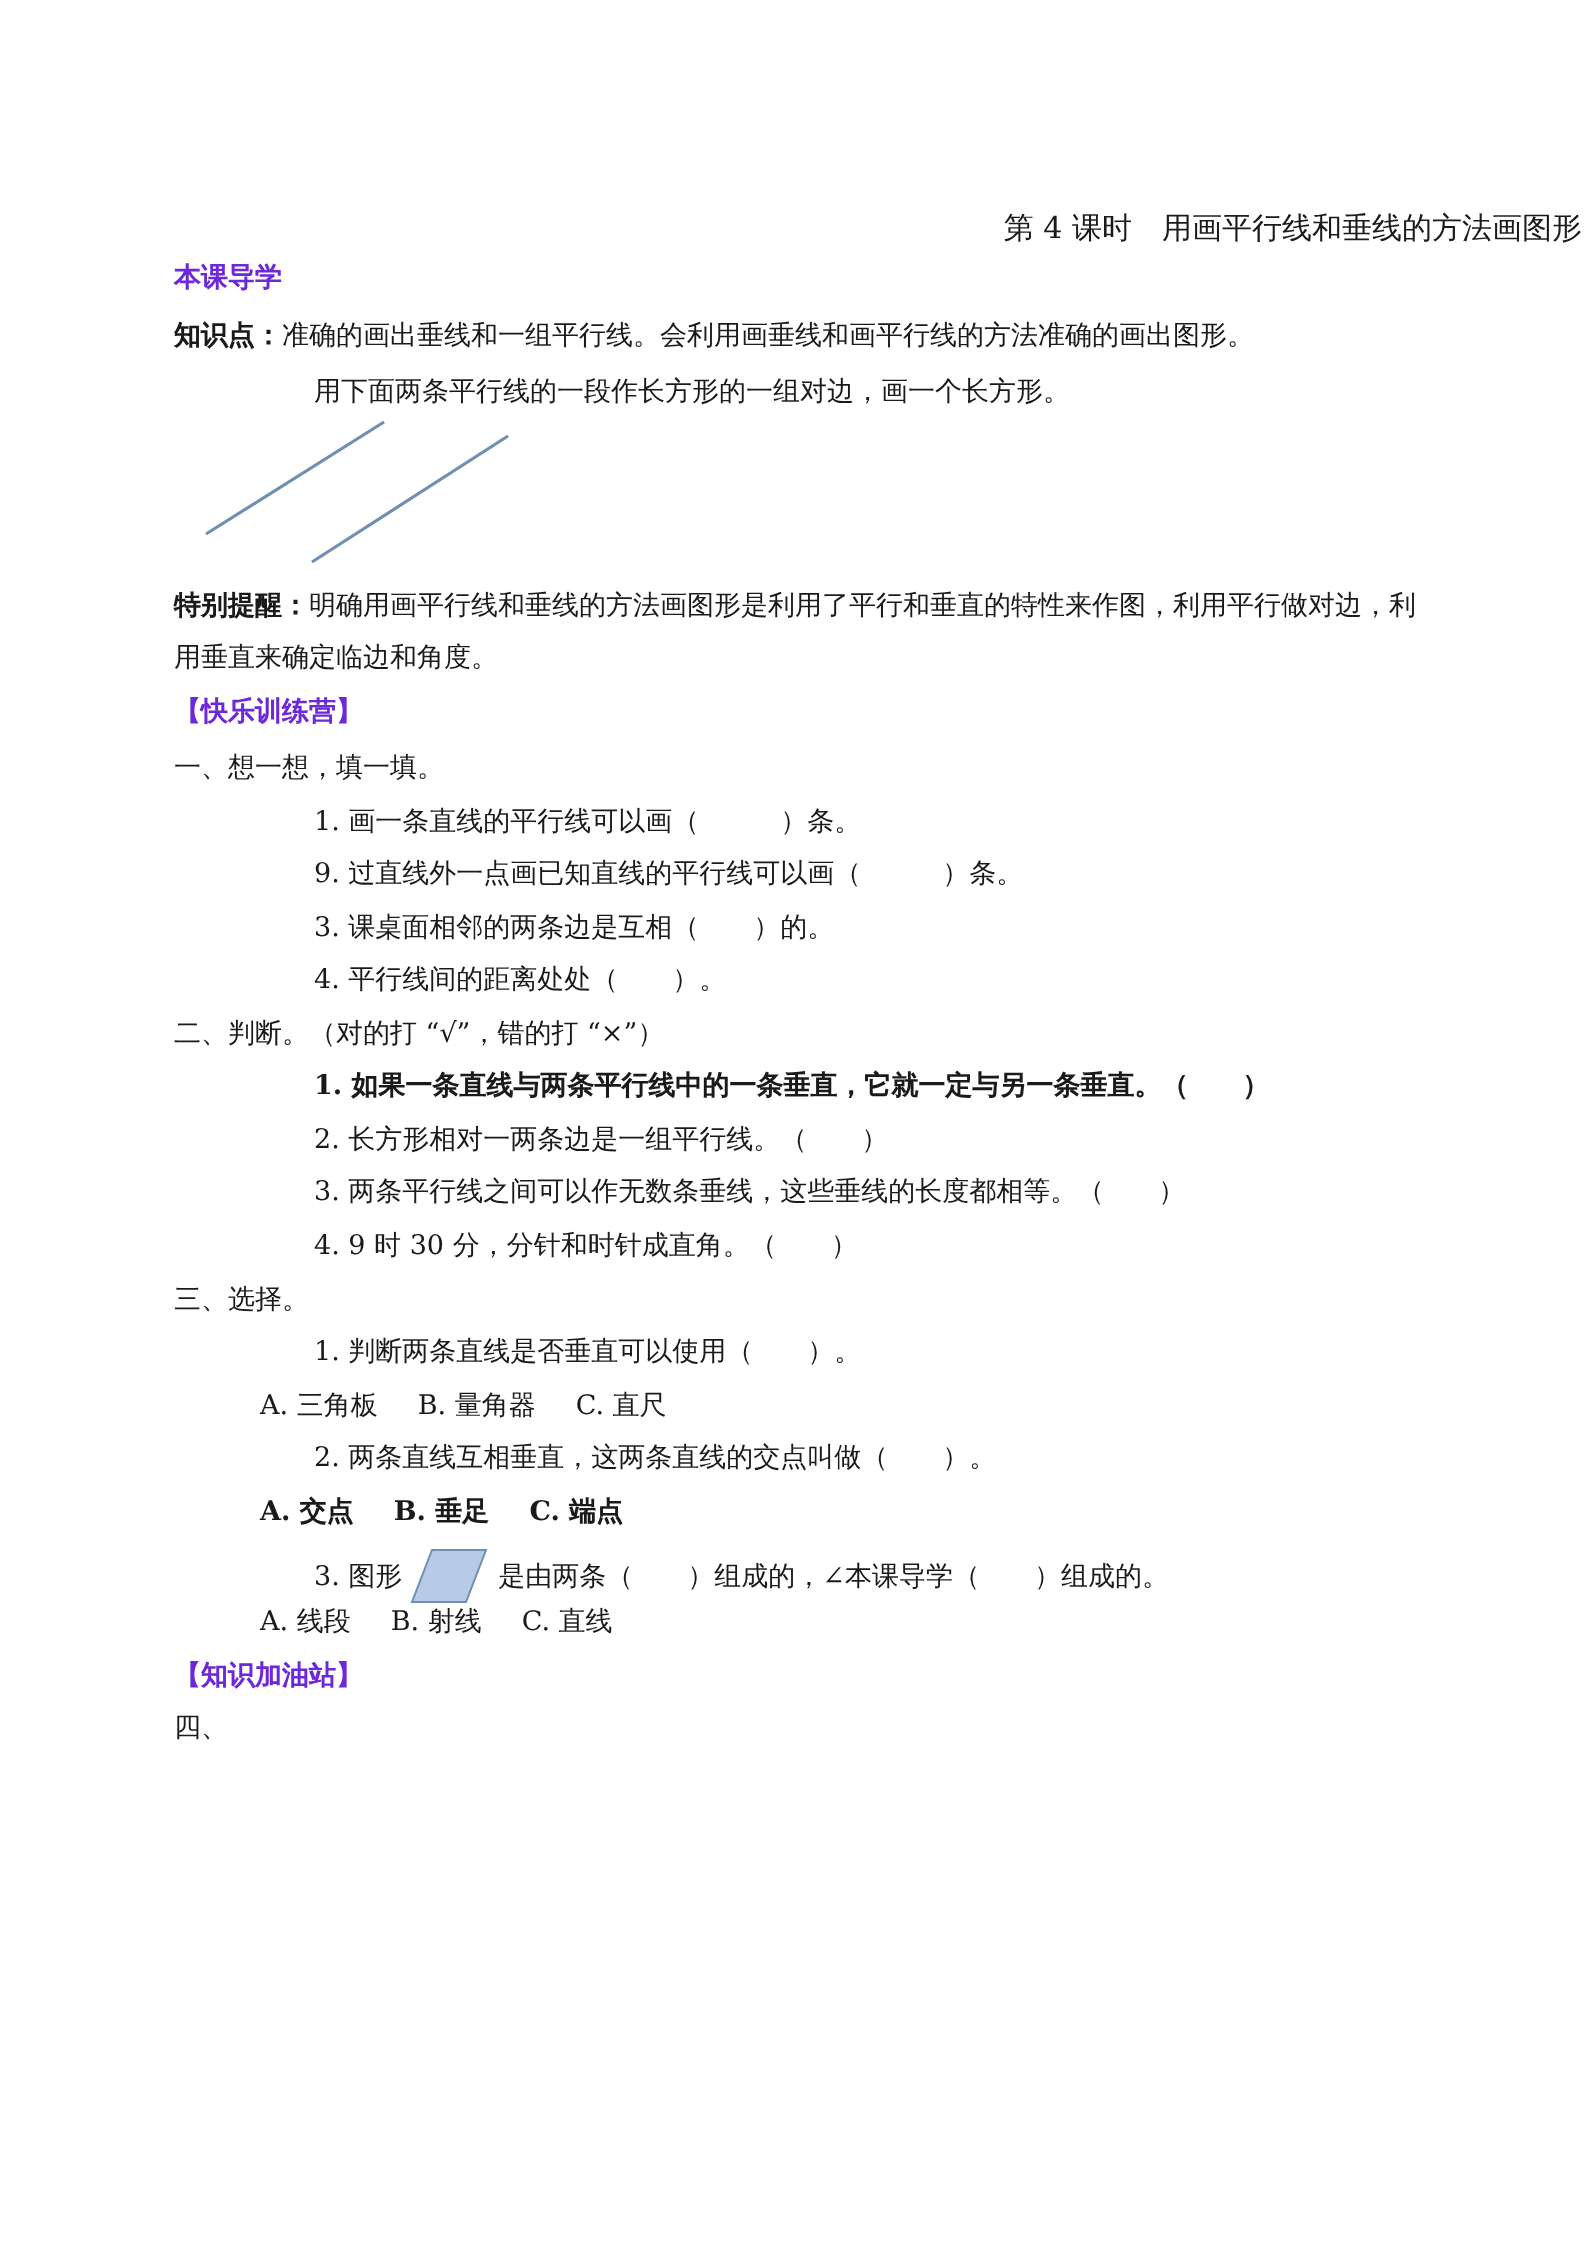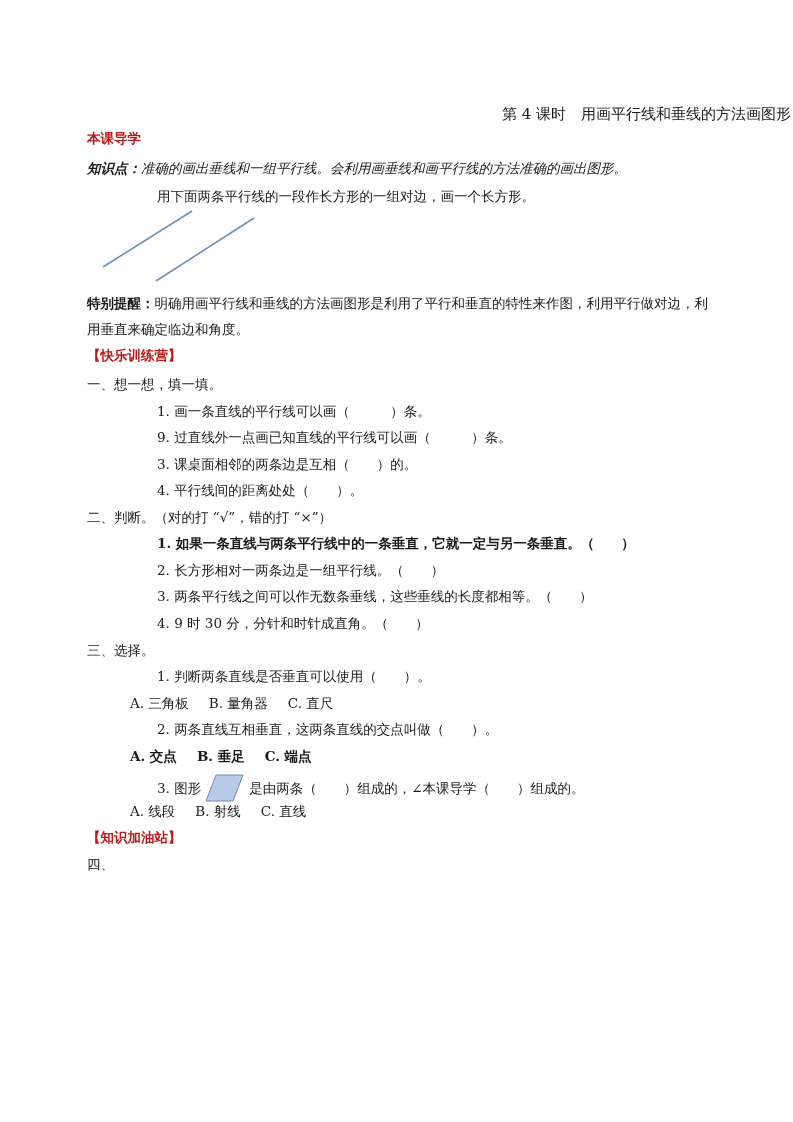--- a/index.html
+++ b/index.html
@@ -3,37 +3,37 @@
 <meta charset="utf-8">
 <style>
   html, body { margin: 0; padding: 0; background: #ffffff; }
   body {
     width: 793px; height: 1122px; position: relative; overflow: hidden;
     font-family: "DejaVu Serif", "Liberation Serif", serif;
     color: #1a1a1a; font-size: 13.5px;
   }
   .line { position: absolute; white-space: nowrap; line-height: 18px; }
   .title { left: 0; width: 747px; text-align: right; top: 105px; font-size: 15px; margin-left: 44px; }
-  .red { color: #b91c1c; font-weight: bold; font-family: Liberation Sans, sans-serif; }
+  .red { color: #6d28d9; font-weight: bold; font-family: Liberation Sans, sans-serif; }
   .bold { font-weight: bold; font-family: "DejaVu Sans", "Liberation Sans", sans-serif; }
   .l0 { left: 87px; }
   .l1 { left: 117px; margin-left: 40px; }
   .l2 { left: 130px; }
   .opt { display: inline-block; margin-right: 20px; }
   svg.fig { position: absolute; }
   .inline-shape { display: inline-block; width: 40px; height: 26px; vertical-align: middle; position: relative; top: -2px; margin: 0 4px; }
 </style>
 </head>
 <body>
 
 <div class="line title">第 4 课时　用画平行线和垂线的方法画图形</div>
 
 <div class="line l0 red" style="top:130px;">本课导学</div>
 
-<div class="line l0" style="top:159px;font-style:italic;">
+<div class="line l0" style="top:159px;">
   <span class="bold">知识点：</span><span>准确的画出垂线和一组平行线。会利用画垂线和画平行线的方法准确的画出图形。</span>
 </div>
 
 <div class="line l1" style="top:187px;">用下面两条平行线的一段作长方形的一组对边，画一个长方形。</div>
 
 <svg class="fig" style="left:0;top:0;" width="793" height="300" viewBox="0 0 793 300">
   <line id="pl1" x1="103" y1="267" x2="192" y2="211" stroke="#6f8fb3" stroke-width="1.6"></line>
   <line id="pl2" x1="156" y1="281" x2="254" y2="218" stroke="#6f8fb3" stroke-width="1.6"></line>
 </svg>
 

